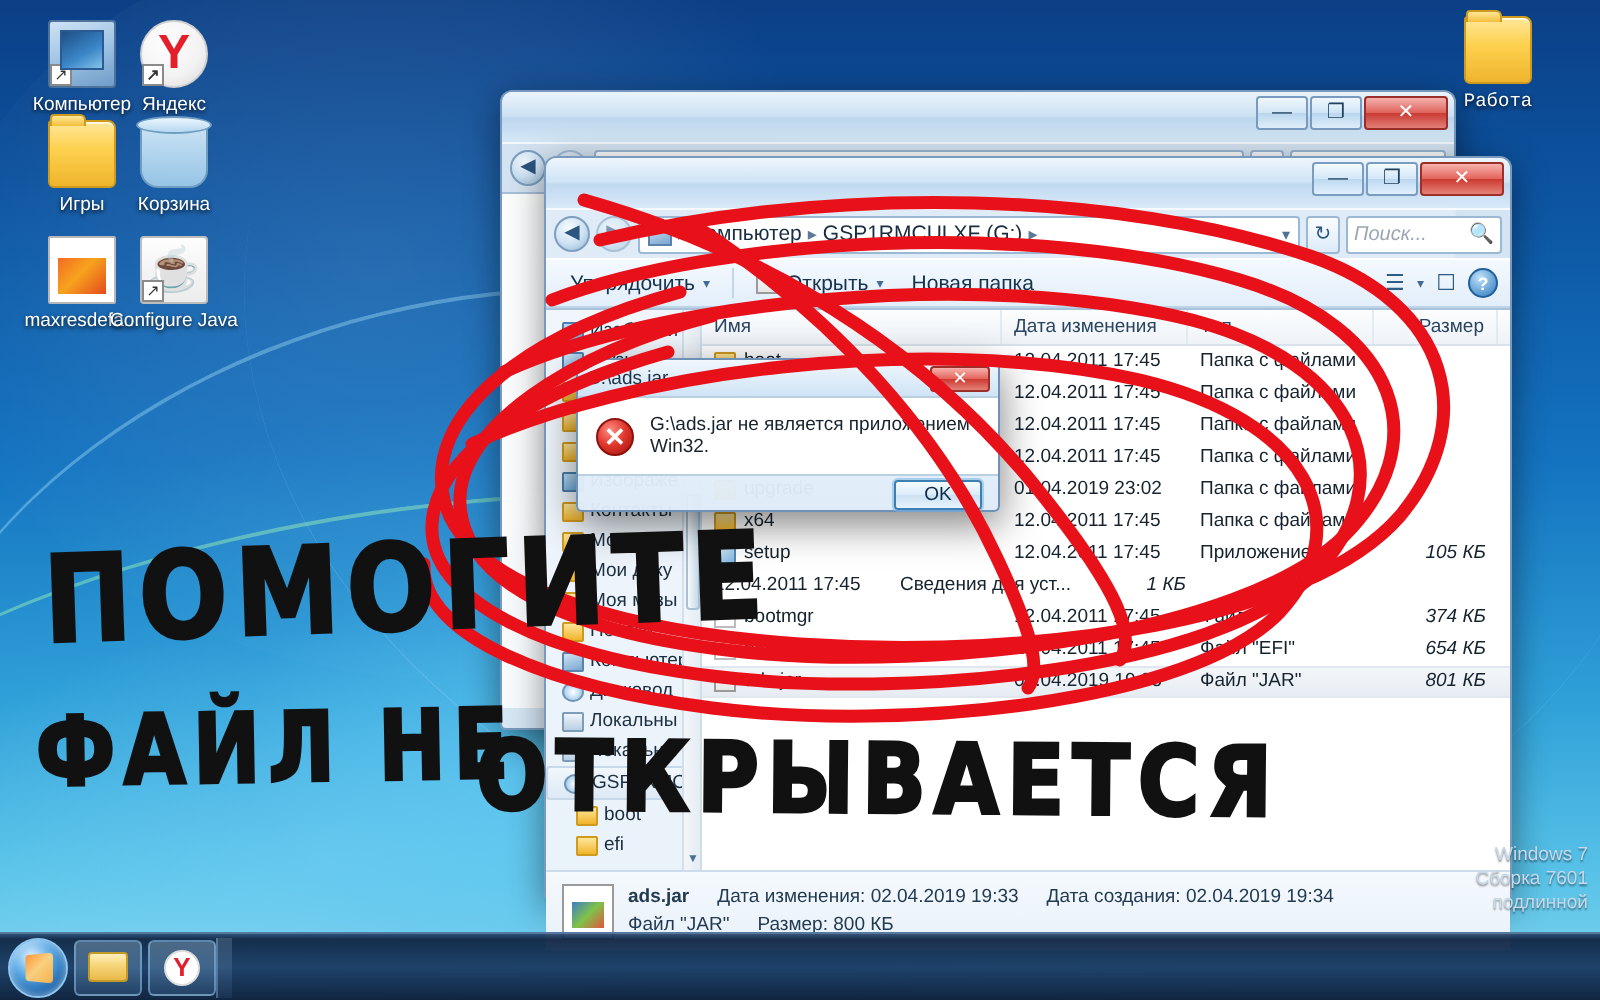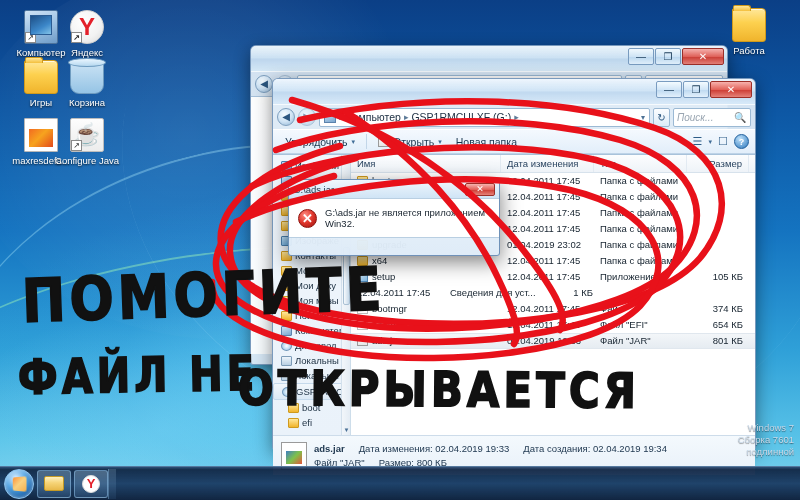--- a/index.html
+++ b/index.html
@@ -213,21 +213,21 @@
   .rname { width:150px; display:flex !important; align-items:center; gap:4px; }
   .rico { width:11px; height:10px; flex:none; }
   .rico.folder { background:linear-gradient(180deg,#ffe79a,#f0b42c); border:1px solid #cf9a1e; border-radius:1px; }
   .rico.file { background:#fff; border:1px solid #bdbdbd; }
   .rico.exe { background:linear-gradient(150deg,#dff0fb,#7fb6e0); border:1px solid #4e86b4; }
   .rico.jar { background:linear-gradient(180deg,#fbfbfb,#e6e6e6); border:1px solid #9a9a9a; }
   .rico.java { background:linear-gradient(180deg,#fdfdfd,#ededed); border:1px solid #bdbdbd; position:relative; }
   .rico.java:after { content:''; position:absolute; left:2px; top:2px; width:6px; height:5px; background:#e76f00; }
   .rdate { width:93px; }
   .rtype { width:93px; }
-  .rsize { width:62px; text-align:right; padding-right:6px !important; }
+  .rsize { width:62px; text-align:right; padding-right:6px !important;font-style:italic; }
 
   .statusbar {
     height:40px; display:flex; align-items:center; gap:7px; padding:0 8px;
     background: linear-gradient(180deg,#f4f9fd 0%, #e8f1f9 100%);
     border-top:1px solid #cddcea; font-size:9.5px; color:#223a52;
   }
   .sb-ico {
     width:26px; height:28px; background:#fff; border:1px solid #9a9a9a; position:relative; flex:none;
   }
   .sb-ico:after { content:''; position:absolute; left:4px; top:8px; right:4px; bottom:5px;
@@ -363,21 +363,21 @@
   <span class="cap">Корзина</span>
 </div>
 <div class="dicon" style="left:4px; top:118px;">
   <span class="gl ic-doc"></span>
   <span class="cap">maxresdefa...</span>
 </div>
 <div class="dicon" style="left:50px; top:118px;">
   <span class="gl ic-java">☕<span class="shortcut-arrow">↗</span></span>
   <span class="cap">Configure Java</span>
 </div>
-<div class="dicon" style="left:712px; top:8px;">
+<div class="dicon" style="left:712px; top:8px;font-family:Liberation Mono, monospace;">
   <span class="gl ic-folder"></span>
   <span class="cap">Работа</span>
 </div>
 
 <div class="win" id="bgwin">
   <div class="titlebar">
     <div class="wbtns">
       <div class="wbtn">—</div>
       <div class="wbtn">❐</div>
       <div class="wbtn close">✕</div>
@@ -667,20 +667,23 @@
 
 <div id="errdlg">
   <div class="dtitle">
     <span>G:\ads.jar</span>
     <span class="dclose">✕</span>
   </div>
   <div class="dcontent">
     <div class="err-circle">✕</div>
     <div class="dmsg">G:\ads.jar не является приложением Win32.</div>
   </div>
+  <div class="dbtns">
+    <div class="okbtn">OK</div>
+  </div>
 </div>
 
 <svg id="marker" viewBox="0 0 800 500">
   <g fill="none" stroke="#e8111a" stroke-width="6.5" stroke-linecap="round" stroke-linejoin="round">
     <path d="M300,120 C420,92 560,96 655,128 C725,152 740,210 700,258 C655,310 520,330 400,322 C300,315 232,290 222,250 C212,208 260,168 340,146"></path>
     <path d="M276,150 C360,118 520,110 620,140 C700,164 718,222 672,268 C620,318 470,336 372,326 C286,317 232,292 230,252 C228,214 286,176 356,158"></path>
     <path d="M252,186 C330,150 490,134 596,160 C680,182 702,240 658,286 C608,336 452,350 356,338 C272,328 214,300 216,262 C218,226 270,194 334,176"></path>
     <path d="M236,222 C312,186 462,166 570,190 C654,210 680,262 640,306 C596,352 450,366 356,354 C276,344 210,318 212,282"></path>
     <path d="M292,100 C398,130 472,186 520,246 C560,296 568,318 560,330"></path>
     <path d="M346,112 C418,158 470,218 498,278 C518,320 520,336 514,344"></path>

